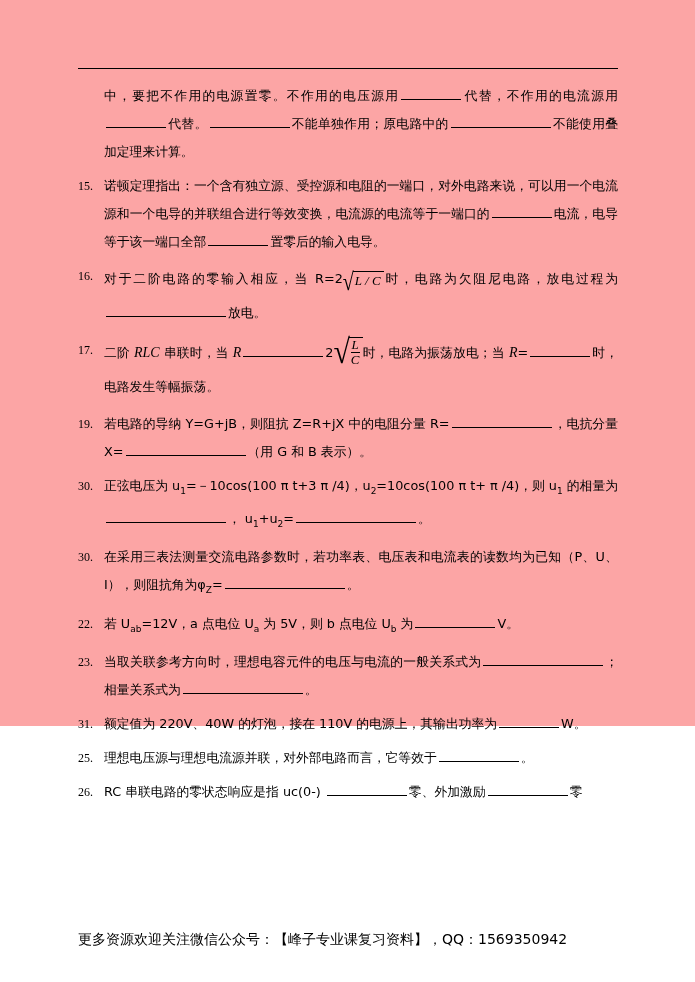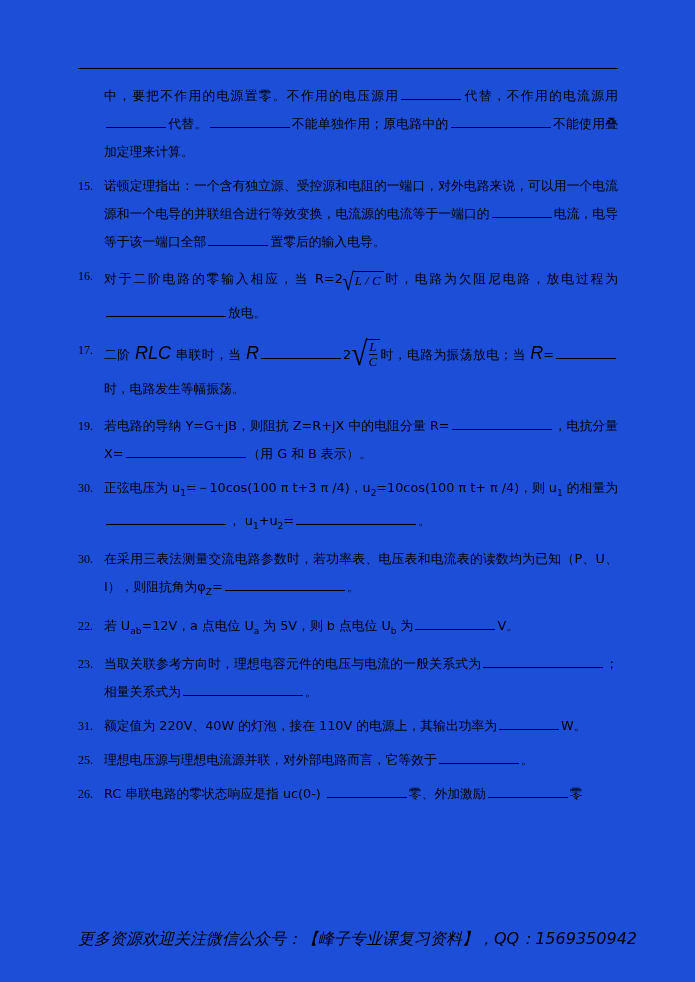--- a/index.html
+++ b/index.html
@@ -12,22 +12,22 @@
     height: 982px;
     font-family: "DejaVu Sans", sans-serif;
     color: #000;
     position: relative;
     overflow: hidden;
   }
   .page {
     position: absolute;
     left: 0; top: 0;
     width: 695px;
-    height: 982px;
-    background: #1d4ed8;
+    height: 726px;
+    background: #fca5a5;
   }
   .top-rule {
     position: absolute;
     left: 78px;
     top: 68px;
     width: 540px;
     height: 0;
     border-top: 1px solid #000;
   }
   .content {
@@ -62,22 +62,22 @@
     vertical-align: baseline;
     height: 15px;
     margin: 0 2px;
   }
   .b-md { width: 60px; }
   .b-lg { width: 80px; }
   .b-xl { width: 100px; }
   .b-xxl { width: 120px; }
   .ital {
     font-style: italic;
-    font-family: Liberation Sans, sans-serif;
-    font-size: 18px;
+    font-family: Liberation Serif, serif;
+    font-size: 14px;
   }
   .serif {
     font-family: "Liberation Serif", serif;
   }
   
   .sqrt {
     display: inline-flex;
     align-items: stretch;
     vertical-align: -0.35em;
     font-family: "Liberation Serif", serif;
@@ -125,25 +125,24 @@
   }
   .sub {
     font-size: 9px;
     vertical-align: sub;
   }
   .footer {
     position: absolute;
     left: 78px;
     top: 930px;
     width: 560px;
-    font-size: 16px;
+    font-size: 14px;
     font-family: "DejaVu Sans", sans-serif;
     color: #000;
     line-height: 18px;
-    font-style: italic;
   }
 </style>
 </head>
 <body>
 
 <div class="page">
   <div class="top-rule"></div>
   <div class="content">
       <div class="item">
         <div class="num serif"></div>

